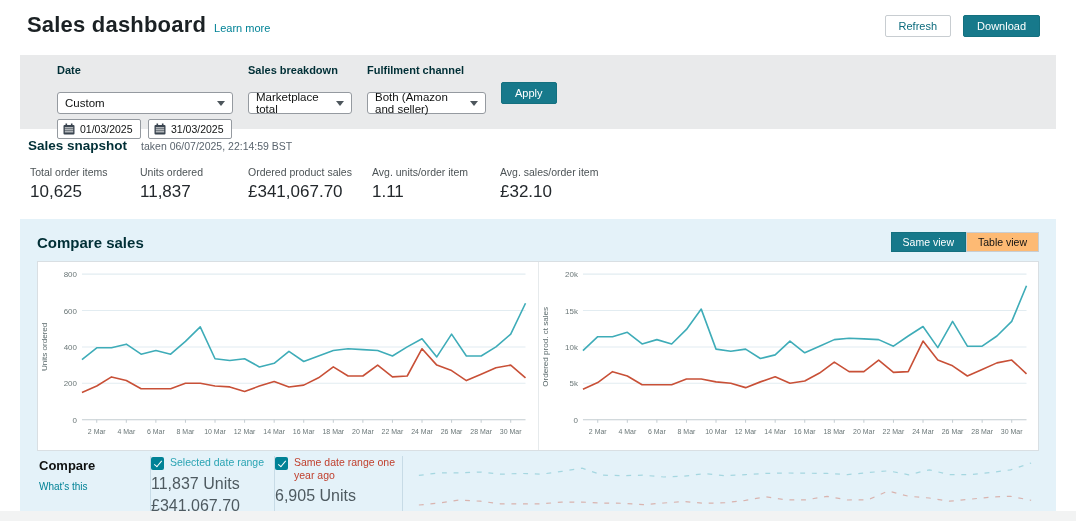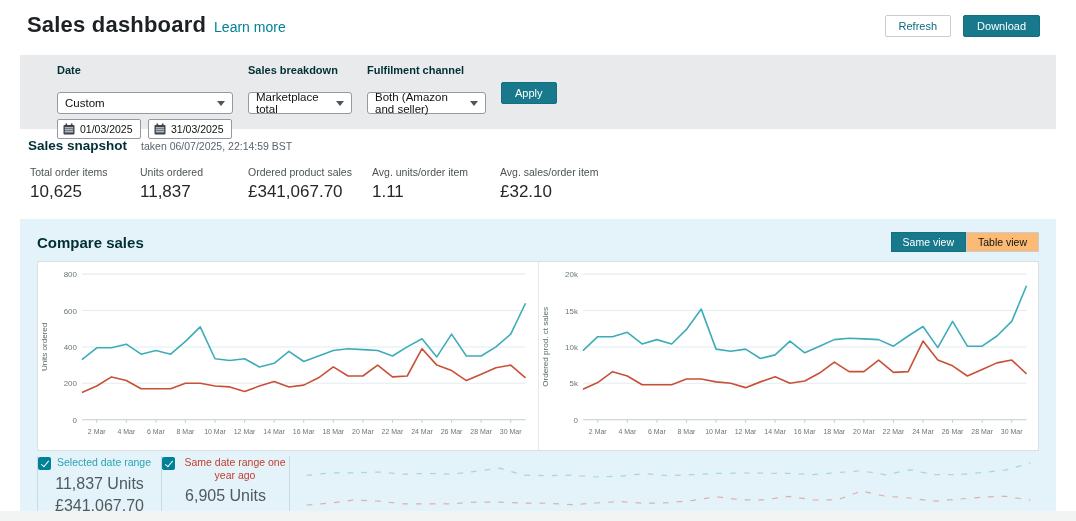--- a/index.html
+++ b/index.html
@@ -4,21 +4,21 @@
 <style>
   html,body{margin:0;padding:0;background:#fff;}
   .page{width:1076px;height:521px;position:relative;background:#fff;
         font-family:"Liberation Sans",sans-serif;overflow:hidden;}
 
   
   .topbar{display:flex;justify-content:space-between;align-items:flex-start;
           padding:12px 36px 0 27px;height:34px;}
   .title-row{display:flex;align-items:baseline;gap:8px;}
   .page-title{font-size:22px;font-weight:600;color:#1b2124;margin:0;letter-spacing:.2px;}
-  .learn-more{font-size:14px;color:#008296;text-decoration:none;cursor:pointer;}
+  .learn-more{font-size:11px;color:#008296;text-decoration:none;cursor:pointer;}
   .top-actions{display:flex;gap:12px;margin-top:3px;}
   .btn{font-size:11px;padding:4px 13px;border-radius:2px;cursor:pointer;
        font-family:"Liberation Sans",sans-serif;}
   .btn-secondary{background:#fff;border:1px solid #c8cdd1;color:#0b6a7c;}
   .btn-primary{background:#17798b;border:1px solid #14707f;color:#fff;}
 
   
   .filters{margin:9px 20px 0 20px;background:#e9eaeb;height:74px;box-sizing:border-box;
            padding:9px 0 0 37px;display:flex;gap:15px;align-items:flex-start;}
   .filter-col{display:flex;flex-direction:column;}
@@ -61,21 +61,21 @@
   .chart-panel.first{border-right:1px solid #e6eaec;}
   .chart-panel svg{display:block;}
   svg text{font-family:"Liberation Sans",sans-serif;}
 
   
   .compare-legend{display:flex;margin-top:5px;height:58px;}
   .legend-col1{width:111px;padding-left:2px;}
   .compare-label{font-size:13px;font-weight:bold;color:#0f1111;}
   .whats-this{font-size:10px;color:#008296;margin-top:7px;display:inline-block;
               text-decoration:none;cursor:pointer;}
-  .legend-col{box-sizing:border-box;border-left:1px solid #c7dbe6;padding-left:0;text-align:center;}
+  .legend-col{box-sizing:border-box;border-left:1px solid #c7dbe6;padding-left:0;}
   .legend-col.c2{width:124px;} .legend-col.c3{width:128px;}
   .legend-item{display:flex;gap:6px;align-items:flex-start;}
   .checkbox{width:13px;height:13px;background:#008296;border-radius:2px;position:relative;
             flex:none;margin-top:1px;cursor:pointer;}
   .checkbox::after{content:"";position:absolute;left:4.5px;top:1.5px;width:3px;height:7px;
             border:solid #fff;border-width:0 1.5px 1.5px 0;transform:rotate(40deg);}
   .legend-text{font-size:10.5px;line-height:1.25;}
   .legend-text.teal{color:#2aa4b3;} .legend-text.red{color:#c0402e;}
   .legend-values{margin-top:3px;font-size:16px;color:#4e5a60;line-height:1.4;}
   .spark-area{flex:1;box-sizing:border-box;border-left:1px solid #c7dbe6;
@@ -277,20 +277,24 @@
             <line x1="473.2" x2="473.2" y1="156" y2="159" stroke="#c3ccd1" stroke-width="1"></line>
             <text x="473.2" y="170" text-anchor="middle" fill="#6b7778" font-size="7">30 Mar</text>
             <text x="9" y="84" fill="#5b6a6c" font-size="8" text-anchor="middle" transform="rotate(-90 9 84)">Ordered prod. ct sales</text>
             <polyline points="44.0,87.6 58.8,73.9 73.6,73.9 88.4,69.6 103.2,81.1 118.0,76.8 132.8,81.1 147.6,66.7 162.4,46.6 177.2,86.2 192.0,88.3 206.8,86.2 221.6,95.5 236.4,91.9 251.2,78.2 266.0,89.8 280.8,83.3 295.6,76.8 310.4,75.4 325.2,76.1 340.0,76.8 354.8,83.3 369.6,73.2 384.4,63.8 399.2,84.7 414.0,58.8 428.8,83.3 443.6,83.3 458.4,73.2 473.2,58.8 488.0,23.5" fill="none" stroke="#3eacb8" stroke-width="1.6" stroke-linejoin="round"></polyline>
             <polyline points="44.0,125.8 58.8,119.3 73.6,108.5 88.4,112.8 103.2,121.4 118.0,121.4 132.8,121.4 147.6,115.7 162.4,115.7 177.2,118.6 192.0,120.0 206.8,124.3 221.6,118.6 236.4,113.5 251.2,120.0 266.0,117.8 280.8,109.9 295.6,99.1 310.4,108.5 325.2,108.5 340.0,97.0 354.8,109.2 369.6,108.5 384.4,78.2 399.2,97.0 414.0,102.7 428.8,112.8 443.6,106.3 458.4,99.8 473.2,97.0 488.0,110.6" fill="none" stroke="#c85037" stroke-width="1.6" stroke-linejoin="round"></polyline>
           </svg>
         </div>
     </div>
 
     <div class="compare-legend">
+      <div class="legend-col1">
+        <span class="compare-label">Compare</span><br>
+        <a class="whats-this">What's this</a>
+      </div>
       <div class="legend-col c2">
         <div class="legend-item">
           <span class="checkbox"></span>
           <span class="legend-text teal">Selected date range</span>
         </div>
         <div class="legend-values">
           <div>11,837 Units</div>
           <div>£341,067.70</div>
         </div>
       </div>

